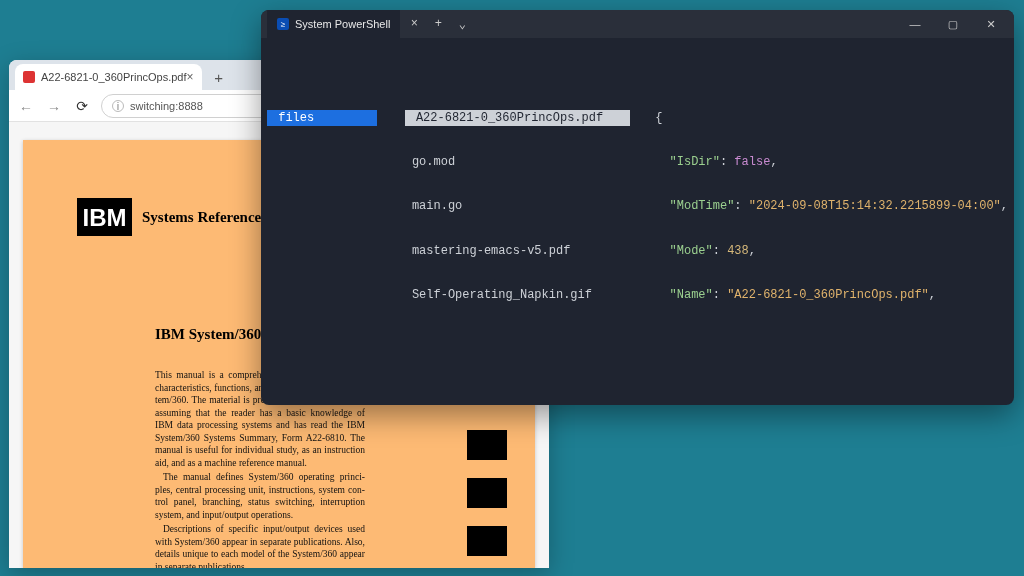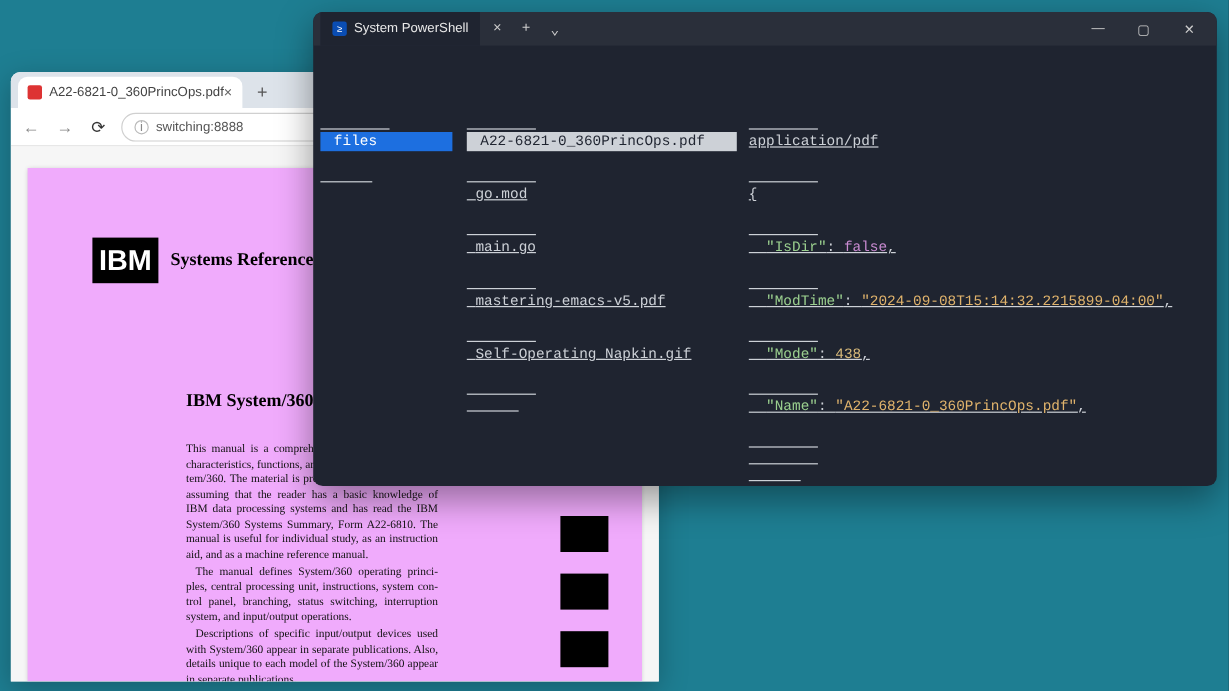--- a/index.html
+++ b/index.html
@@ -43,21 +43,21 @@
     flex:1; height: 24px; border:1px solid #d0d0d0; border-radius: 14px;
     display:flex; align-items:center; padding: 0 10px; font-size:11px; color:#555; gap:6px;
   }
   .addr-i { font-size:11px; color:#888; border:1px solid #bbb; border-radius:50%;
     width:12px; height:12px; display:flex; align-items:center; justify-content:center; }
 
   .pdfview {
     flex:1; background:#f6f6f6; padding: 18px 14px 0 14px; overflow:hidden;
   }
   .page {
-    background:#f0abfc; width:100%; height:100%;
+    background:#fdba74; width:100%; height:100%;
     box-shadow: 0 1px 4px rgba(0,0,0,.2);
     padding: 58px 22px 10px 54px;
     font-family: "Times New Roman", serif;
     position: relative;
   }
   .ibm-block {
     display:flex; align-items:center; gap:10px; margin-bottom: 90px;
   }
   .ibm-logo {
     background:#000; color:#fff; font-weight:700; font-size:24px;
@@ -107,21 +107,21 @@
   .t-act { color:#ccc; width:20px; text-align:center; font-size: 12px; }
   .t-spacer { flex:1; }
   .winbtn { width:34px; height:28px; display:flex; align-items:center; justify-content:center;
     color:#ccc; font-family: "Segoe UI", Arial, sans-serif; font-size:11px; }
 
   .t-body { flex:1; padding: 2px 6px 0 6px; position: relative; white-space: pre; }
   .t-prompt .user { color:#7fbf6a; }
   .t-prompt .path { color:#5db7de; }
   .t-prompt .file { color:#cdd1d7; }
 
-  .panes { display:flex; gap:0; margin-top: 0; text-decoration: underline; }
+  .panes { display:flex; gap:16px; margin-top: 0; }
   .pane { padding: 0; }
   .pane.left { width:122px; }
   .pane.mid  { width:235px; }
   .pane.right{ flex:1; }
   .hl-dir {
     background:#1d6fe0; color:#fff; padding: 0 4px; display:inline-block; min-width: 110px;
   }
   .hl-file {
     background:#cdd1d7; color:#1f2430; padding: 0 4px; display:inline-block; min-width: 225px;
   }
@@ -196,21 +196,20 @@
       </div>
       <div class="pane mid">
         <div class="row"><span class="hl-file"> <span>A22-6821-0_360PrincOps.pdf</span></span></div>
         <div class="row"> <span>go.mod</span></div>
         <div class="row"> <span>main.go</span></div>
         <div class="row"> <span>mastering-emacs-v5.pdf</span></div>
         <div class="row"> <span>Self-Operating_Napkin.gif</span></div>
         
       </div>
       <div class="pane right">
-        <div class="row">application/pdf</div>
         <div class="row">{</div>
         <div class="row">  <span class="key">"IsDir"</span>: <span class="bool">false</span>,</div>
         <div class="row">  <span class="key">"ModTime"</span>: <span class="str">"2024-09-08T15:14:32.2215899-04:00"</span>,</div>
         <div class="row">  <span class="key">"Mode"</span>: <span class="num">438</span>,</div>
         <div class="row">  <span class="key">"Name"</span>: <span class="str">"A22-6821-0_360PrincOps.pdf"</span>,</div>
         
         
       </div>
     </div>
   </div>

